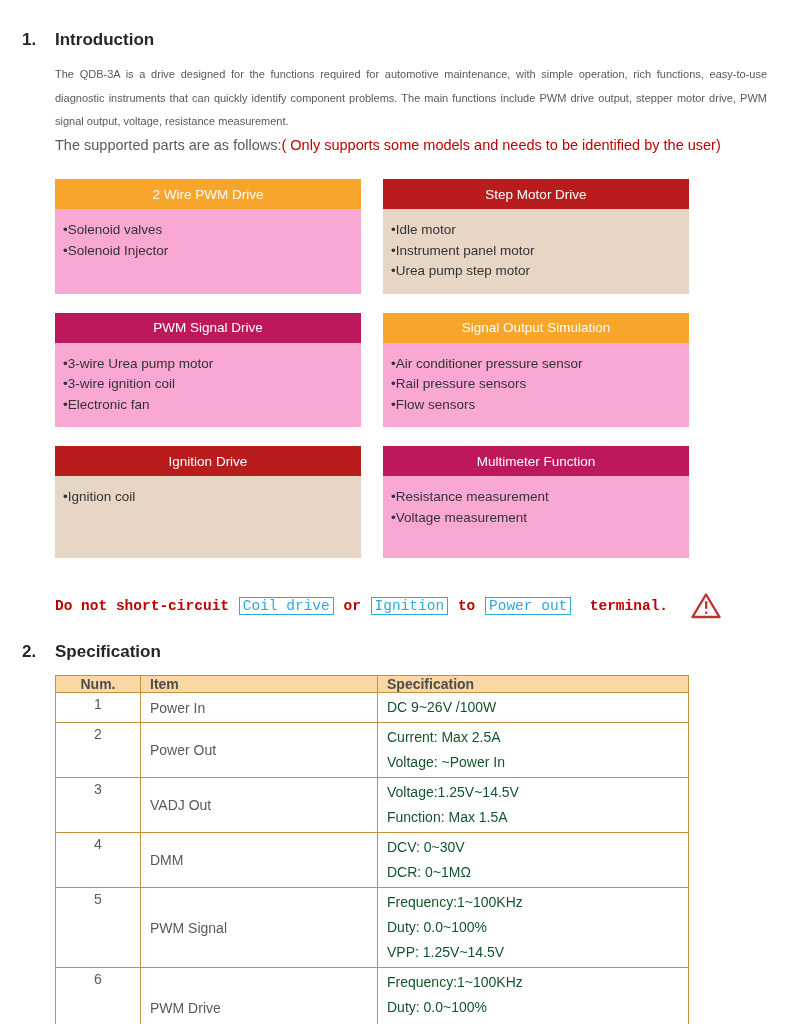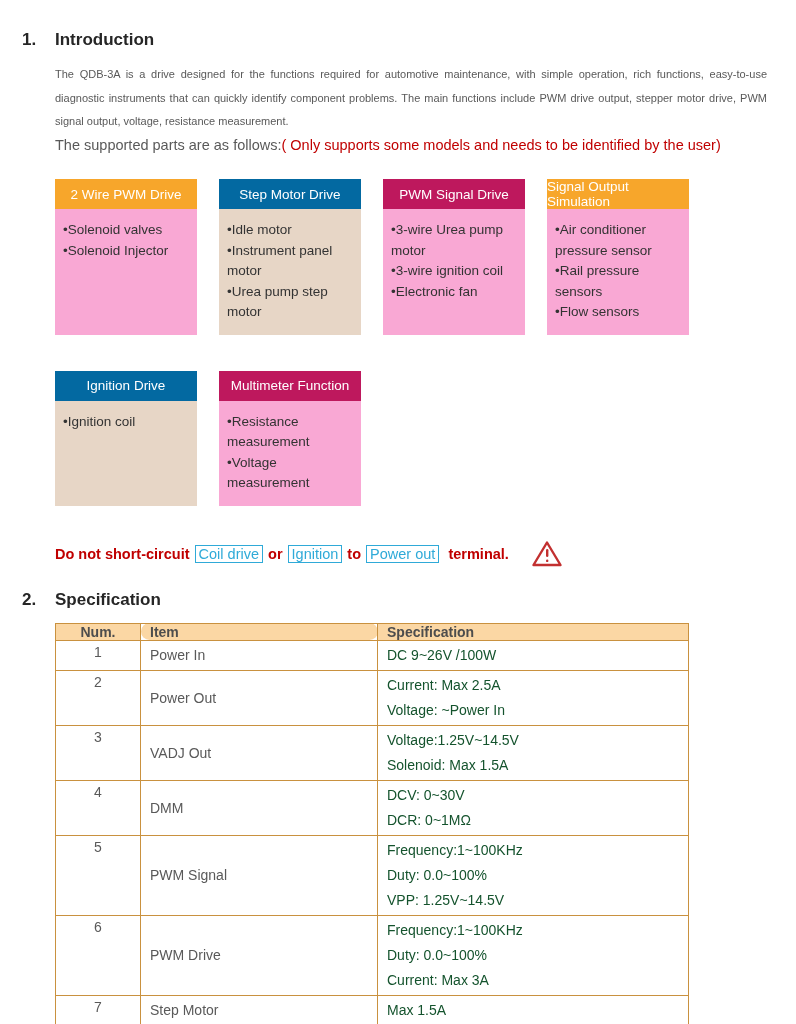--- a/index.html
+++ b/index.html
@@ -31,48 +31,49 @@
     font-size:14.5px; line-height:23.5px; color:#595959;
     width:712px;
   }
   .supported-line .note { color:#C00000; }
 
   
   .cards {
     margin:22px 0 0 33px;
     width:634px;
     display:grid;
-    grid-template-columns:repeat(4, 1fr);
-    gap:36px 22px;
+    grid-template-columns:repeat(2, 1fr);
+    gap:19px 22px;
   }
   .card { display:flex; flex-direction:column; }
   .card-header {
     height:30px;
     display:flex; align-items:center; justify-content:center;
     color:#ffffff; font-size:13.5px;
   }
   .hdr-orange { background:#F7A62B; }
-  .hdr-tan    { background:#0369a1;text-align:right; }
+  .hdr-tan    { background:#b91c1c;text-align:right; }
   .hdr-dark   { background:#be185d; }
   .card-body {
     flex:1;
     padding:11px 8px 12px 8px;
     font-size:13.5px; color:#333333;
     min-height:82px;
   }
   .body-pink { background:#f9a8d4; }
   .body-tan  { background:#E7D6C6; }
   .card-item { line-height:20.5px; }
   .card-item::before { content:"\2022"; }
 
   
   .warning-row {
     margin:34px 0 0 33px;
     display:flex; align-items:center;
     font-size:14.5px;
+    font-family:Liberation Mono, monospace;
   }
   .warn-text { color:#C00000; font-weight:bold; white-space:pre; }
   .term-box {
     border:1px solid #2FAAD8; color:#2FAAD8;
     padding:0 3px; margin:0 1px;
     font-weight:normal;
   }
   .warning-icon-wrap { margin-left:22px; display:flex; align-items:center; }
 
   .spec-section { margin-top:22px; }
@@ -87,21 +88,21 @@
   table.spec-table th, table.spec-table td {
     border:1px solid #C9913F;
   }
   table.spec-table thead th {
     background:#FBD7A4;
     color:#4d4d4d; font-weight:bold;
     height:17px;
     text-align:left; padding-left:9px;
   }
   table.spec-table thead th.col-num { text-align:center; padding-left:0; width:85px; }
-  table.spec-table thead th.col-item { width:237px;border-radius:13px; }
+  table.spec-table thead th.col-item { width:237px; }
   td.cell-num {
     text-align:center; vertical-align:top;
     padding-top:3px; color:#595959;
   }
   td.cell-item {
     vertical-align:middle; padding-left:9px; color:#595959;
   }
   td.cell-spec {
     vertical-align:middle; padding:2px 9px; color:#14532d;
   }
@@ -221,21 +222,21 @@
           <td class="cell-spec">
             <div class="spec-line">Current: Max 2.5A</div>
             <div class="spec-line">Voltage: ~Power In</div>
           </td>
         </tr>
         <tr>
           <td class="cell-num">3</td>
           <td class="cell-item">VADJ Out</td>
           <td class="cell-spec">
             <div class="spec-line">Voltage:1.25V~14.5V</div>
-            <div class="spec-line">Solenoid: Max 1.5A</div>
+            <div class="spec-line">Function: Max 1.5A</div>
           </td>
         </tr>
         <tr>
           <td class="cell-num">4</td>
           <td class="cell-item">DMM</td>
           <td class="cell-spec">
             <div class="spec-line">DCV: 0~30V</div>
             <div class="spec-line">DCR: 0~1MΩ</div>
           </td>
         </tr>

